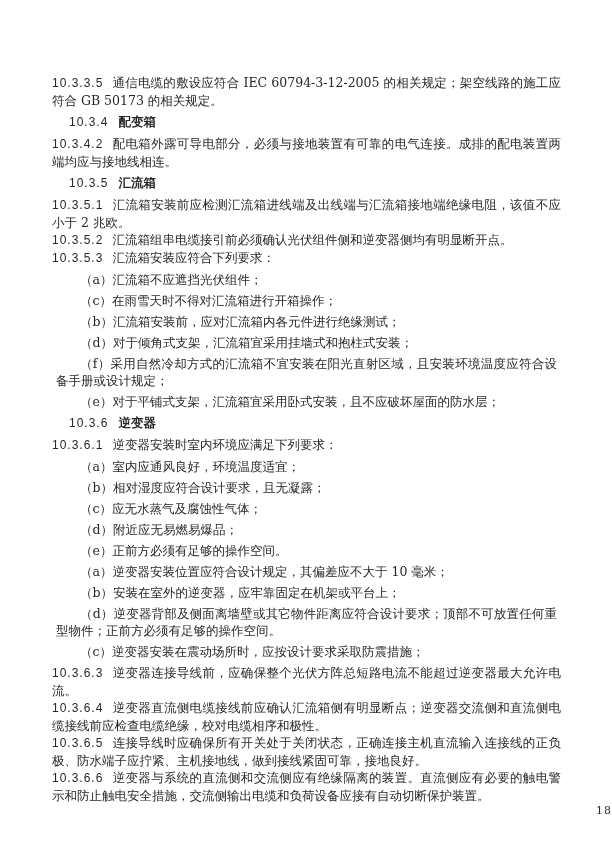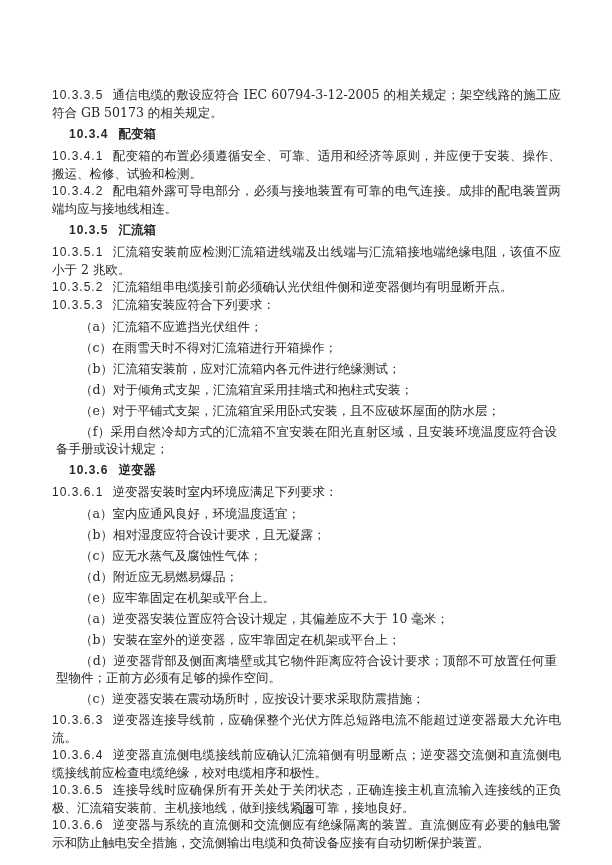--- a/index.html
+++ b/index.html
@@ -9,21 +9,21 @@
     width: 612px;
     height: 865px;
     background: #ffffff;
     color: #272727;
     font-family: "DejaVu Serif", "Liberation Serif", serif;
     overflow: hidden;
   }
   .doc-body {
     position: absolute;
     left: 52px;
-    top: 86px;
+    top: 74px;
     width: 509px;
     font-size: 12.5px;
     line-height: 17px;
     text-align: justify;
   }
   p.clause { margin: 0; }
   p.item { margin: 4px; text-indent: 24px; }
   h3.heading {
     font-size: 12.5px;
     line-height: 17px;
@@ -34,66 +34,65 @@
   }
   .num {
     font-family: "Liberation Sans", "DejaVu Sans", sans-serif;
     font-size: 12px;
     letter-spacing: 1px;
     white-space: nowrap;
     margin-right: 9px;
   }
   .hnum {
     margin-right: 10px;
-    font-weight: bold;
+    font-weight: normal;
   }
   .page-footer {
     position: absolute;
     left: 0;
     right: 0;
     top: 799px;
-    text-align: center;
+    text-align: right;
   }
   .page-number {
     font-size: 11px;
     letter-spacing: 1px;
     color: #2b2b2b;
   }
 </style>
 </head>
 <body>
 
 <div class="page">
   <main class="doc-body" id="doc-body">
       <p class="clause"><span class="num">10.3.3.5</span><span>通信电缆的敷设应符合 IEC 60794-3-12-2005 的相关规定；架空线路的施工应符合 GB 50173 的相关规定。</span></p>
       <h3 class="heading"><span class="num hnum">10.3.4</span><span>配变箱</span></h3>
-      <p class="clause"><span class="num">10.3.4.1</span><span>配变箱的布置必须遵循安全、可靠、适用和经济等原则，并应便于安装、操作、搬运、检修、试验和检测。</span></p>
       <p class="clause"><span class="num">10.3.4.2</span><span>配电箱外露可导电部分，必须与接地装置有可靠的电气连接。成排的配电装置两端均应与接地线相连。</span></p>
       <h3 class="heading"><span class="num hnum">10.3.5</span><span>汇流箱</span></h3>
       <p class="clause"><span class="num">10.3.5.1</span><span>汇流箱安装前应检测汇流箱进线端及出线端与汇流箱接地端绝缘电阻，该值不应小于 2 兆欧。</span></p>
       <p class="clause"><span class="num">10.3.5.2</span><span>汇流箱组串电缆接引前必须确认光伏组件侧和逆变器侧均有明显断开点。</span></p>
       <p class="clause"><span class="num">10.3.5.3</span><span>汇流箱安装应符合下列要求：</span></p>
       <p class="item"><span>（a）</span><span>汇流箱不应遮挡光伏组件；</span></p>
       <p class="item"><span>（c）</span><span>在雨雪天时不得对汇流箱进行开箱操作；</span></p>
       <p class="item"><span>（b）</span><span>汇流箱安装前，应对汇流箱内各元件进行绝缘测试；</span></p>
       <p class="item"><span>（d）</span><span>对于倾角式支架，汇流箱宜采用挂墙式和抱柱式安装；</span></p>
+      <p class="item"><span>（f）</span><span>采用自然冷却方式的汇流箱不宜安装在阳光直射区域，且安装环境温度应符合设备手册或设计规定；</span></p>
       <p class="item"><span>（e）</span><span>对于平铺式支架，汇流箱宜采用卧式安装，且不应破坏屋面的防水层；</span></p>
-      <p class="item"><span>（f）</span><span>采用自然冷却方式的汇流箱不宜安装在阳光直射区域，且安装环境温度应符合设备手册或设计规定；</span></p>
       <h3 class="heading"><span class="num hnum">10.3.6</span><span>逆变器</span></h3>
       <p class="clause"><span class="num">10.3.6.1</span><span>逆变器安装时室内环境应满足下列要求：</span></p>
       <p class="item"><span>（a）</span><span>室内应通风良好，环境温度适宜；</span></p>
       <p class="item"><span>（b）</span><span>相对湿度应符合设计要求，且无凝露；</span></p>
       <p class="item"><span>（c）</span><span>应无水蒸气及腐蚀性气体；</span></p>
       <p class="item"><span>（d）</span><span>附近应无易燃易爆品；</span></p>
-      <p class="item"><span>（e）</span><span>应牢靠固定在机架或平台上。</span></p>
+      <p class="item"><span>（e）</span><span>正前方必须有足够的操作空间。</span></p>
       <p class="item"><span>（a）</span><span>逆变器安装位置应符合设计规定，其偏差应不大于 10 毫米；</span></p>
       <p class="item"><span>（b）</span><span>安装在室外的逆变器，应牢靠固定在机架或平台上；</span></p>
       <p class="item"><span>（d）</span><span>逆变器背部及侧面离墙壁或其它物件距离应符合设计要求；顶部不可放置任何重型物件；正前方必须有足够的操作空间。</span></p>
       <p class="item"><span>（c）</span><span>逆变器安装在震动场所时，应按设计要求采取防震措施；</span></p>
       <p class="clause"><span class="num">10.3.6.3</span><span>逆变器连接导线前，应确保整个光伏方阵总短路电流不能超过逆变器最大允许电流。</span></p>
       <p class="clause"><span class="num">10.3.6.4</span><span>逆变器直流侧电缆接线前应确认汇流箱侧有明显断点；逆变器交流侧和直流侧电缆接线前应检查电缆绝缘，校对电缆相序和极性。</span></p>
-      <p class="clause"><span class="num">10.3.6.5</span><span>连接导线时应确保所有开关处于关闭状态，正确连接主机直流输入连接线的正负极、汇流箱安装前、主机接地线，做到接线紧固可靠，接地良好。</span></p>
+      <p class="clause"><span class="num">10.3.6.5</span><span>连接导线时应确保所有开关处于关闭状态，正确连接主机直流输入连接线的正负极、防水端子应拧紧、主机接地线，做到接线紧固可靠，接地良好。</span></p>
       <p class="clause"><span class="num">10.3.6.6</span><span>逆变器与系统的直流侧和交流侧应有绝缘隔离的装置。直流侧应有必要的触电警示和防止触电安全措施，交流侧输出电缆和负荷设备应接有自动切断保护装置。</span></p>
     </main>
   <footer class="page-footer">
     <span class="page-number">18</span>
   </footer>
 </div>
 
 </body></html>

